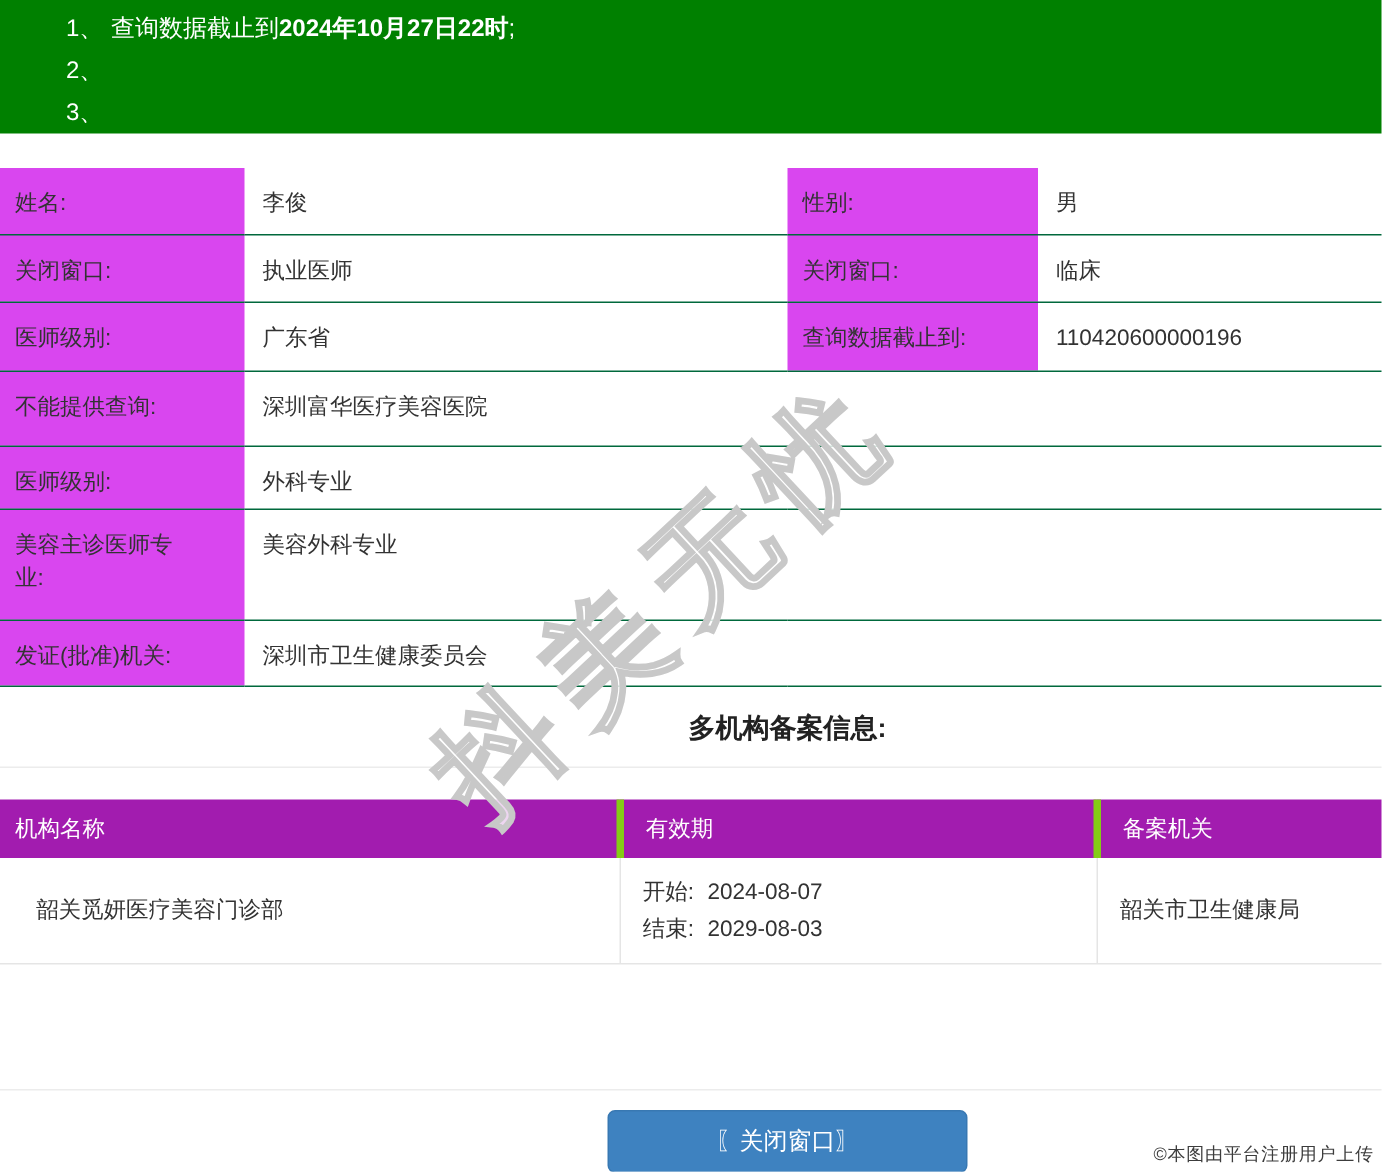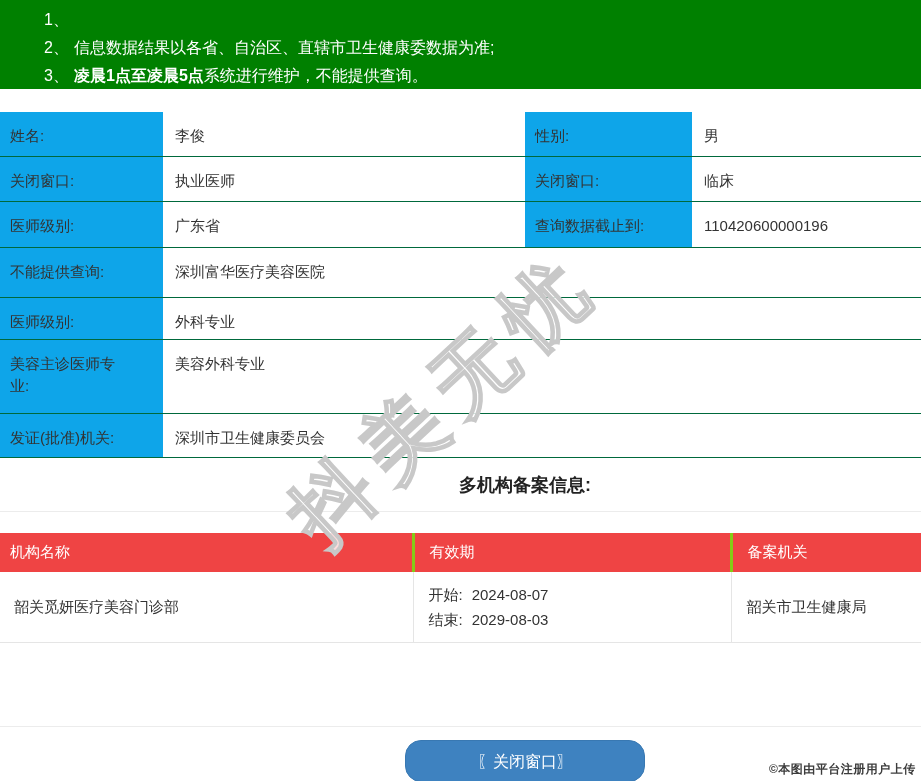--- a/index.html
+++ b/index.html
@@ -11,73 +11,72 @@
 
   
   .banner{background:#008000;height:89px;padding-top:6px;box-sizing:border-box}
   .banner-line{display:flex;line-height:28px;color:#fff;font-size:16px}
   .banner-line .num{width:30px;margin-left:44px;flex:none}
   .banner-line b{font-weight:700}
 
   
   .info-table{border-collapse:collapse;width:1050px;margin-top:23px;font-size:15px;table-layout:fixed}
   .info-table td{border-bottom:1px solid #00693c;vertical-align:top;padding:13px 12px 6px 12px;line-height:22px}
-  .info-table td.lbl{background:#0ea5e9;padding:13px 40px 6px 10px}
+  .info-table td.lbl{background:#d946ef;padding:13px 40px 6px 10px}
   tr.r1{height:44px}tr.r2{height:45px}tr.r3{height:46px}tr.r4{height:50px}
   tr.r5{height:40px}tr.r6{height:74px}tr.r7{height:44px}
 
   
   .section-title{width:1050px;text-align:center;font-weight:bold;font-size:18px;color:#222;margin-top:16px;line-height:22px}
   .thin-line{border-top:1px solid #ececec;width:1050px;height:0}
   .line1{margin-top:15px}
   .line2{margin-top:83px}
   .rec-table{border-collapse:collapse;width:1050px;margin-top:21px;font-size:15px;table-layout:fixed}
-  .rec-table th{background:#ef4444;color:#fff;font-weight:400;text-align:left;height:39px;padding:0 0 0 10px}
-  .rec-table th + th{border-left:3px solid #84cc16;padding-left:15px}
-  .rec-table td{height:68px;vertical-align:middle;padding-left:14px;border-bottom:1px solid #e5e5e5;line-height:25px}
+  .rec-table th{background:#a21caf;color:#fff;font-weight:400;text-align:left;height:39px;padding:0 0 0 10px}
+  .rec-table th + th{border-left:5px solid #84cc16;padding-left:15px}
+  .rec-table td{height:68px;vertical-align:middle;padding-left:24px;border-bottom:1px solid #e5e5e5;line-height:25px}
   .rec-table td + td{border-left:1px solid #e5e5e5;padding-left:15px}
   .validity-line span{display:inline-block}
   .validity-line .vlabel{margin-right:9px}
 
   
   .close-btn{
     display:block;margin:13px 0 0 405px;width:240px;height:42px;
     background:#3e82c0;color:#fff;font-size:16px;border:1px solid #3878b2;
-    border-radius:16px;cursor:pointer;font-family:inherit;line-height:40px;text-align:center;
+    border-radius:5px;cursor:pointer;font-family:inherit;line-height:40px;text-align:center;
   }
   .copyright{
-    position:absolute;left:769px;top:761px;font-size:12px;font-weight:bold;color:#3c3c3c;
+    position:absolute;left:769px;top:761px;font-size:12px;font-weight:normal;color:#3c3c3c;
     text-shadow:1px 1px 0 rgba(255,255,255,.9);z-index:6;letter-spacing:.5px;white-space:nowrap;
   }
 
   
   .watermark{
     position:absolute;left:445px;top:400px;
     transform:translate(-50%,-50%) rotate(-43deg);
     font-size:80px;letter-spacing:16px;font-weight:700;white-space:nowrap;
     color:rgba(255,255,255,.82);-webkit-text-stroke:2px #c8c8c8;
     pointer-events:none;z-index:5;
   }
 </style>
 </head>
 <body>
 
 <div class="page">
 
   <div class="banner">
     <div class="banner-line">
       <span class="num">1、</span>
+      <span class="txt"><span>查询数据截止到</span><b>2024年10月27日22时</b><span>;</span></span>
     </div>
     <div class="banner-line">
       <span class="num">2、</span>
-      <span class="txt"><span>信息数据结果以各省、自治区、直辖市卫生健康委数据为准;</span><b></b><span></span></span>
     </div>
     <div class="banner-line">
       <span class="num">3、</span>
-      <span class="txt"><span></span><b>凌晨1点至凌晨5点</b><span>系统进行维护，不能提供查询。</span></span>
     </div>
   </div>
 
   <table class="info-table">
     <colgroup>
         <col style="width:163px">
         <col style="width:362px">
         <col style="width:167px">
         <col style="width:358px">
       </colgroup>

